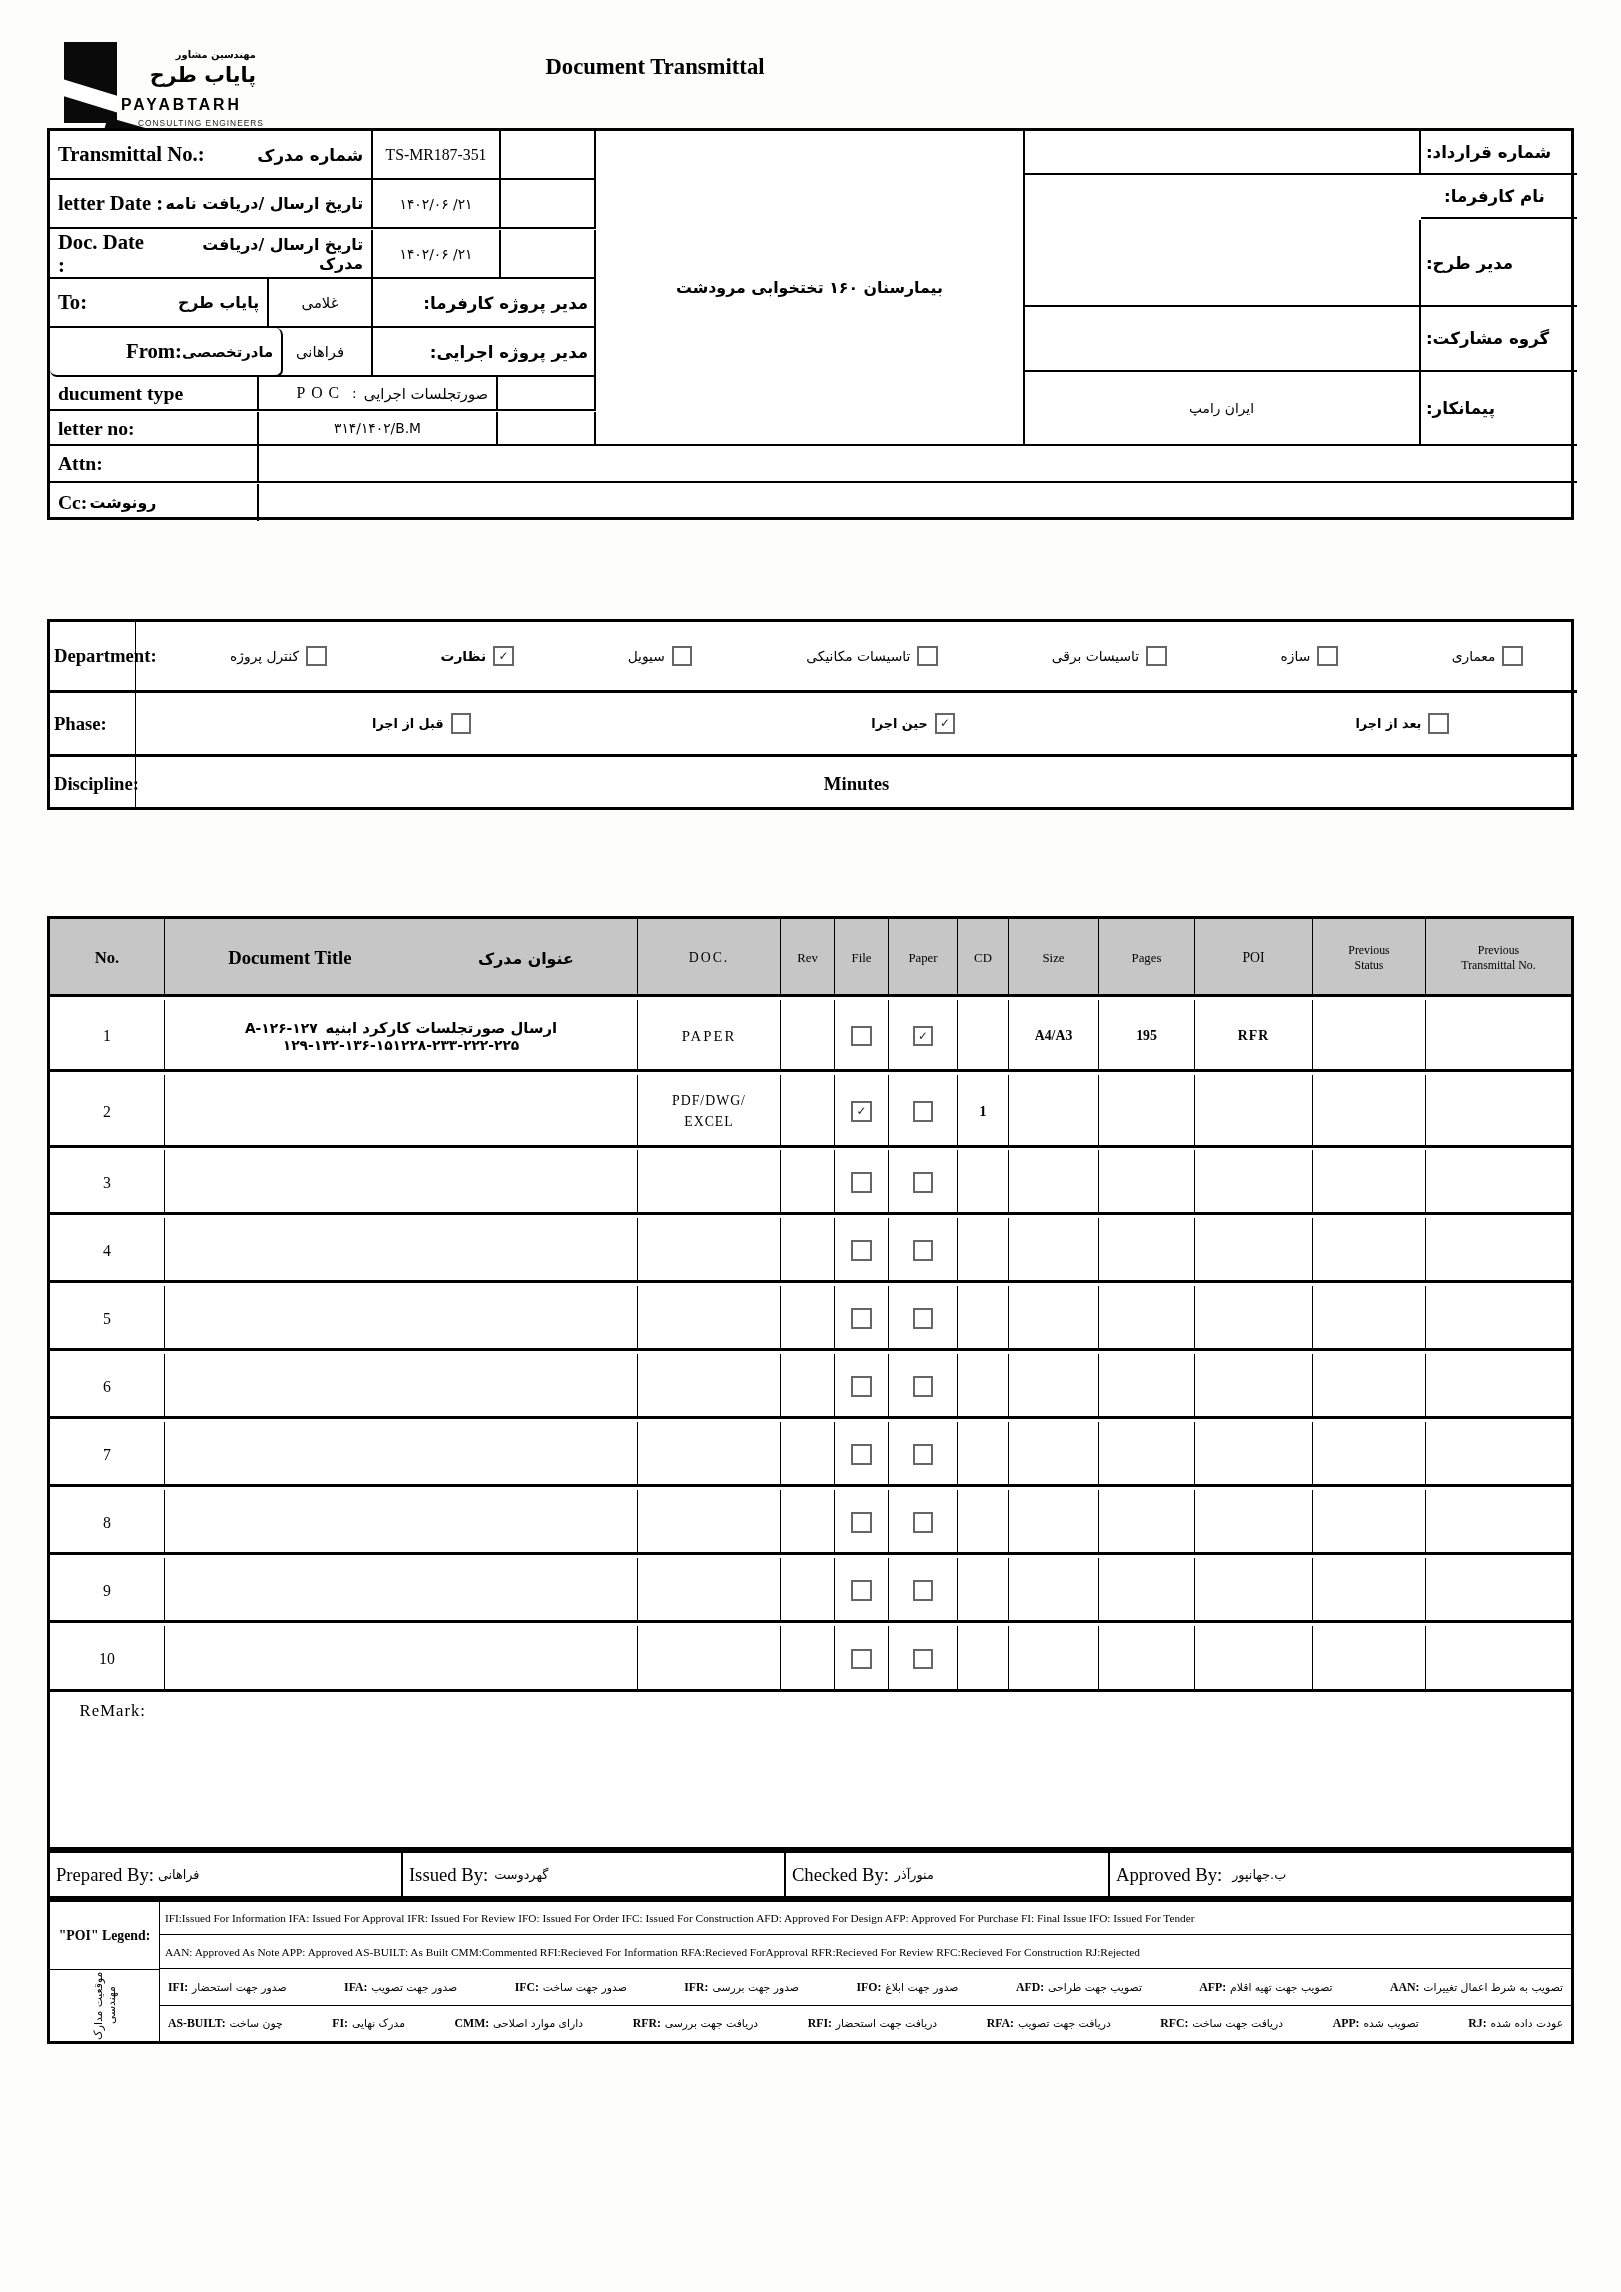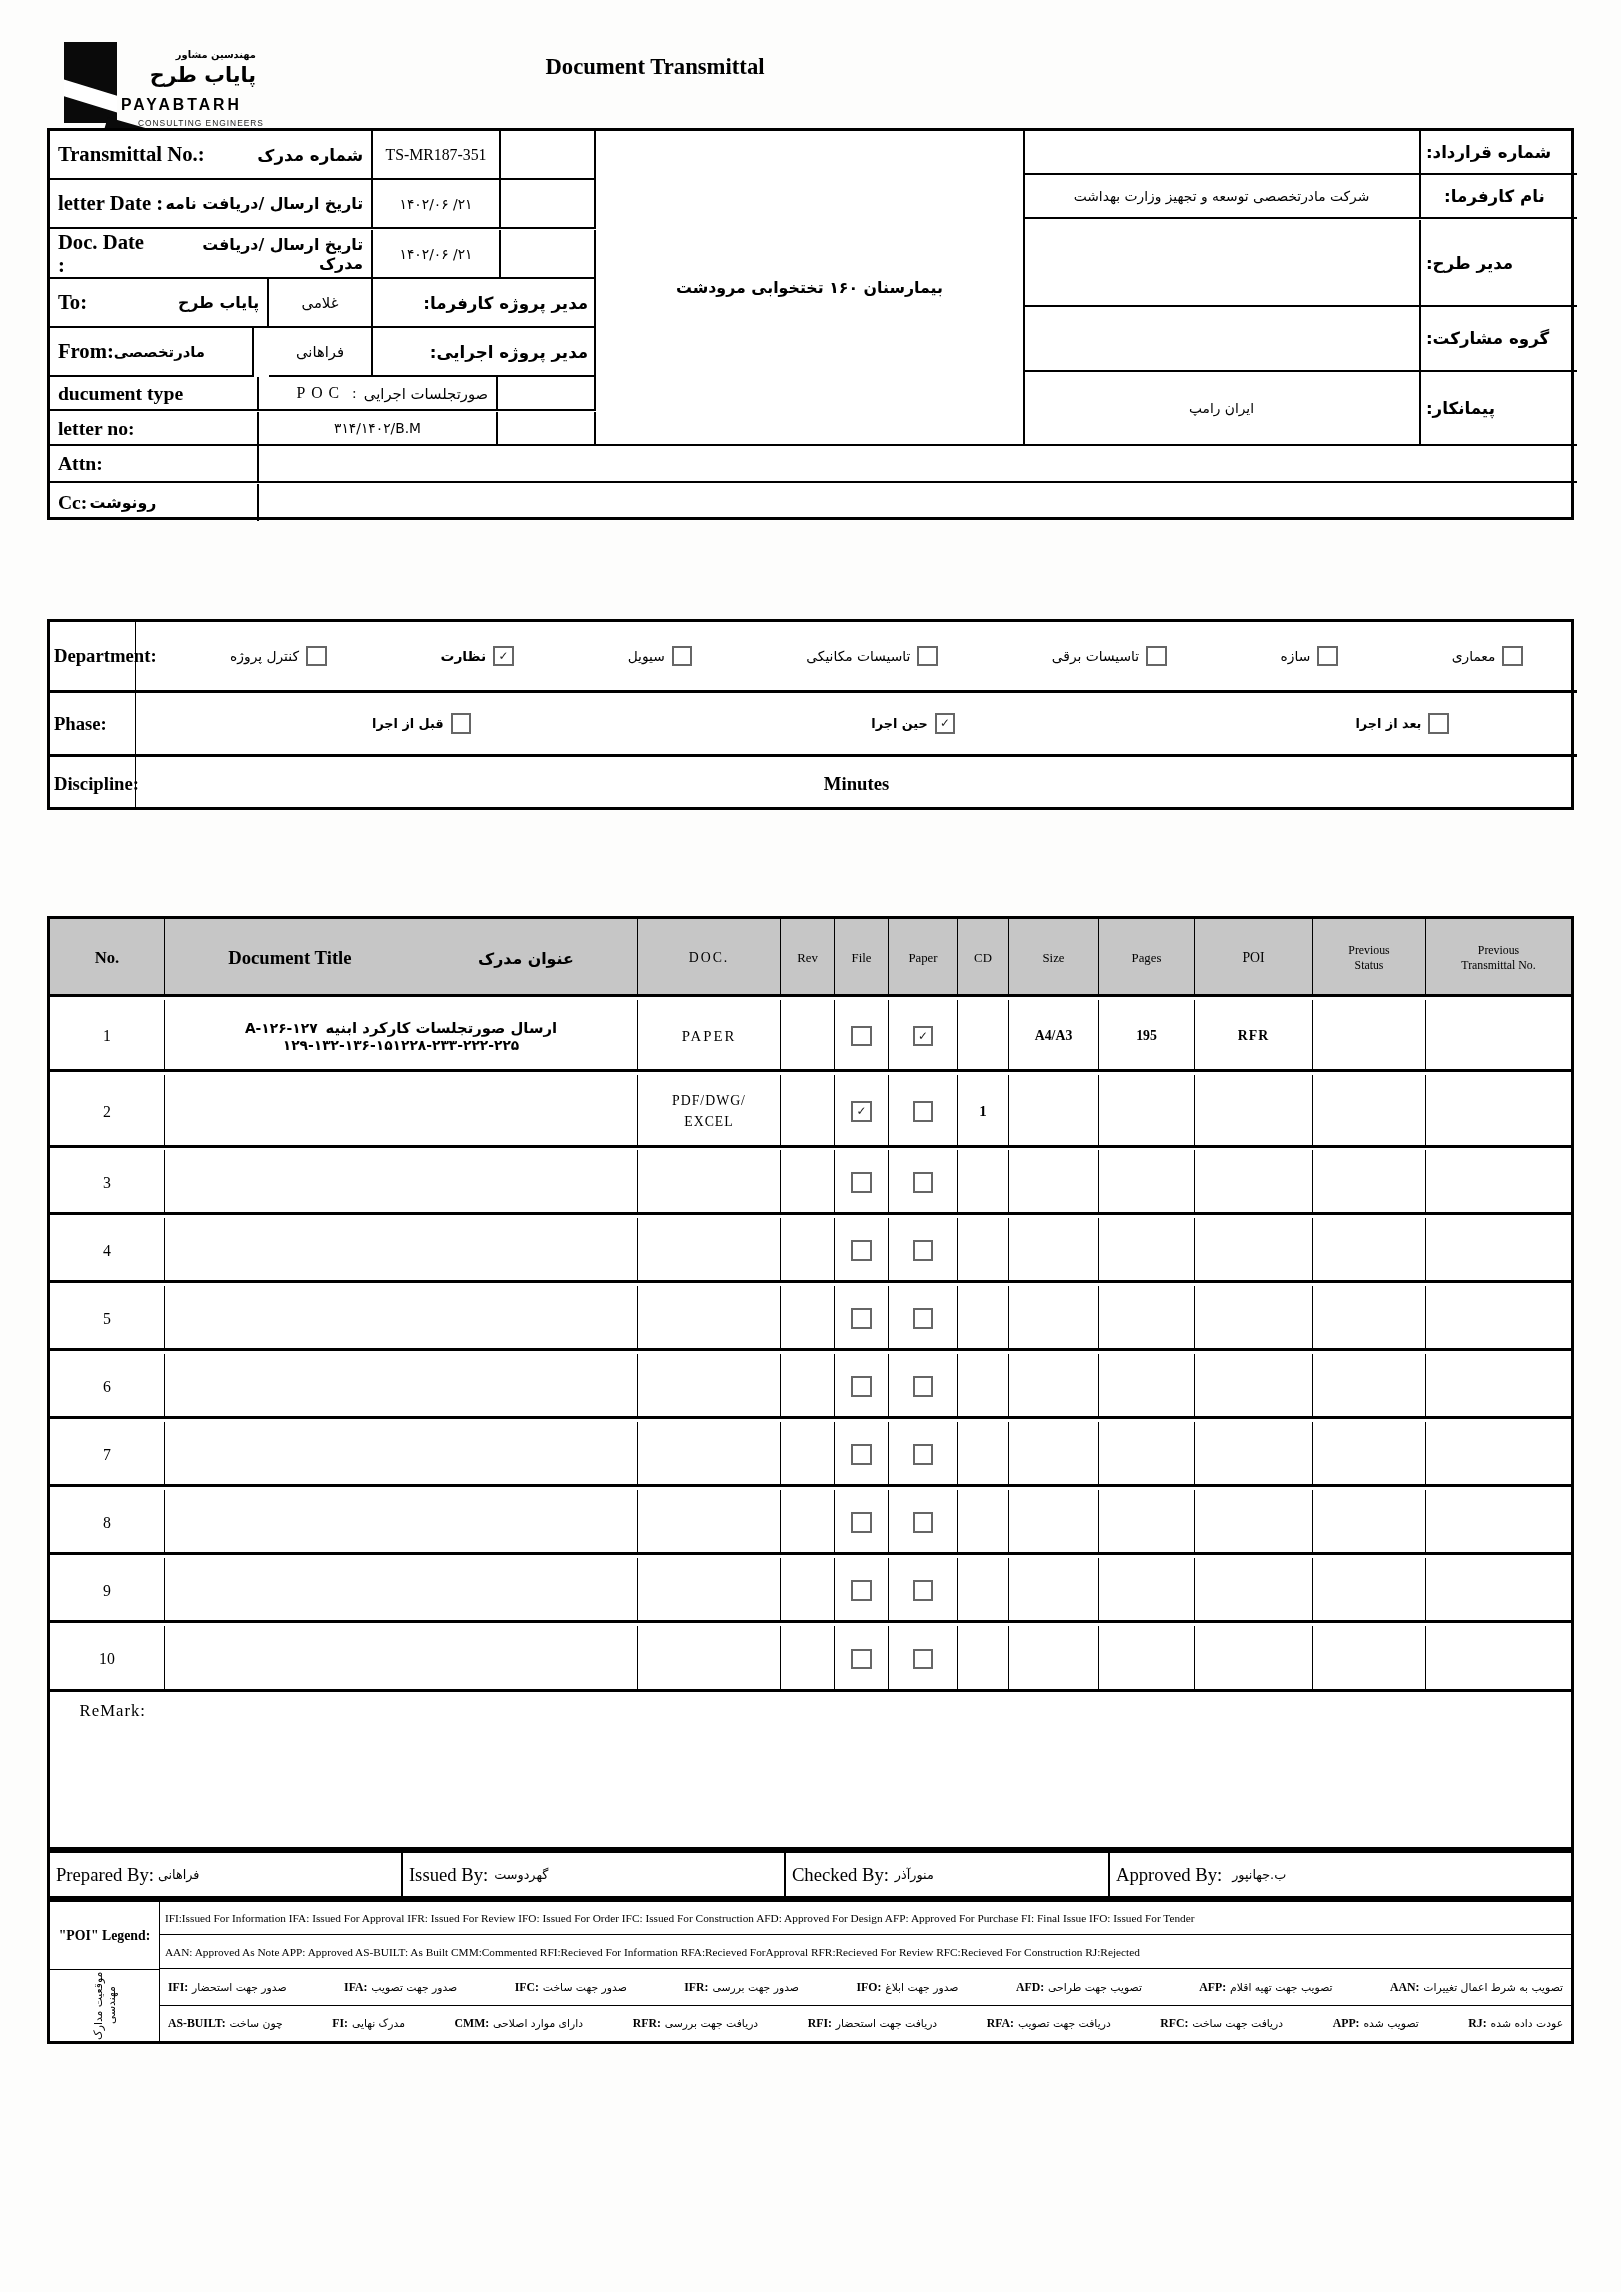--- a/index.html
+++ b/index.html
@@ -76,21 +76,21 @@
       <span class="en" style="font-size:20.7px;">To:</span>
       <span class="fa" style="font-size:15.8px;">پایاب طرح</span>
     </div>
     <div class="cell bR bB cc" style="left:219px;top:148px;width:104px;height:49px;">
       <span class="fa" style="font-size:14.8px;font-weight:normal;">غلامی</span>
     </div>
     <div class="cell bR bB" style="left:323px;top:148px;width:223px;height:49px;padding:0 5.9px;justify-content:flex-end;">
       <span class="fa" style="font-size:16.7px;">مدیر پروژه کارفرما:</span>
     </div>
 
-    <div class="cell bR bB" style="left:0;top:197px;width:204px;height:49px;padding:0 7.9px;justify-content:flex-start;">
+    <div class="cell bR bB" style="left:0;top:197px;width:233px;height:49px;padding:0 7.9px;justify-content:flex-end;border-radius:7px;">
       <span class="en" style="font-size:20.7px;">From:</span>
       <span class="fa" style="font-size:14.8px;">مادرتخصصی</span>
     </div>
     <div class="cell bR bB cc" style="left:219px;top:197px;width:104px;height:49px;">
       <span class="fa" style="font-size:14.8px;font-weight:normal;">فراهانی</span>
     </div>
     <div class="cell bR bB" style="left:323px;top:197px;width:223px;height:49px;padding:0 5.9px;justify-content:flex-end;">
       <span class="fa" style="font-size:16.7px;">مدیر پروژه اجرایی:</span>
     </div>
 
@@ -116,23 +116,20 @@
       <span class="fa" style="font-size:15.8px;">بیمارسنان ۱۶۰ تختخوابی مرودشت</span>
     </div>
 
     <div class="cell bB" style="left:1371px;top:0;width:156px;height:44px;padding:0 4.9px;justify-content:flex-start;">
       <span class="fa" style="font-size:16.7px;">شماره قرارداد:</span>
     </div>
     <div class="cell bR bB" style="left:974px;top:0;width:397px;height:44px;"></div>
 
     <div class="cell bB" style="left:1371px;top:44px;width:156px;height:44px;padding:0 23px;justify-content:flex-start;">
       <span class="fa" style="font-size:16.7px;">نام کارفرما:</span>
-    </div>
-    <div class="cell bR bB cc" style="left:974px;top:44px;width:397px;height:44px;">
-      <span class="fal" style="font-size:13.8px;">شرکت مادرتخصصی توسعه و تجهیز وزارت بهداشت</span>
     </div>
 
     <div class="cell bB" style="left:1371px;top:89px;width:156px;height:87px;padding:0 4.9px;justify-content:flex-start;">
       <span class="fa" style="font-size:16.7px;">مدیر طرح:</span>
     </div>
     <div class="cell bR bB" style="left:974px;top:89px;width:397px;height:87px;"></div>
 
     <div class="cell bB" style="left:1371px;top:175px;width:156px;height:66px;padding:0 4.9px;justify-content:flex-start;">
       <span class="fa" style="font-size:16.7px;">گروه مشارکت:</span>
     </div>

